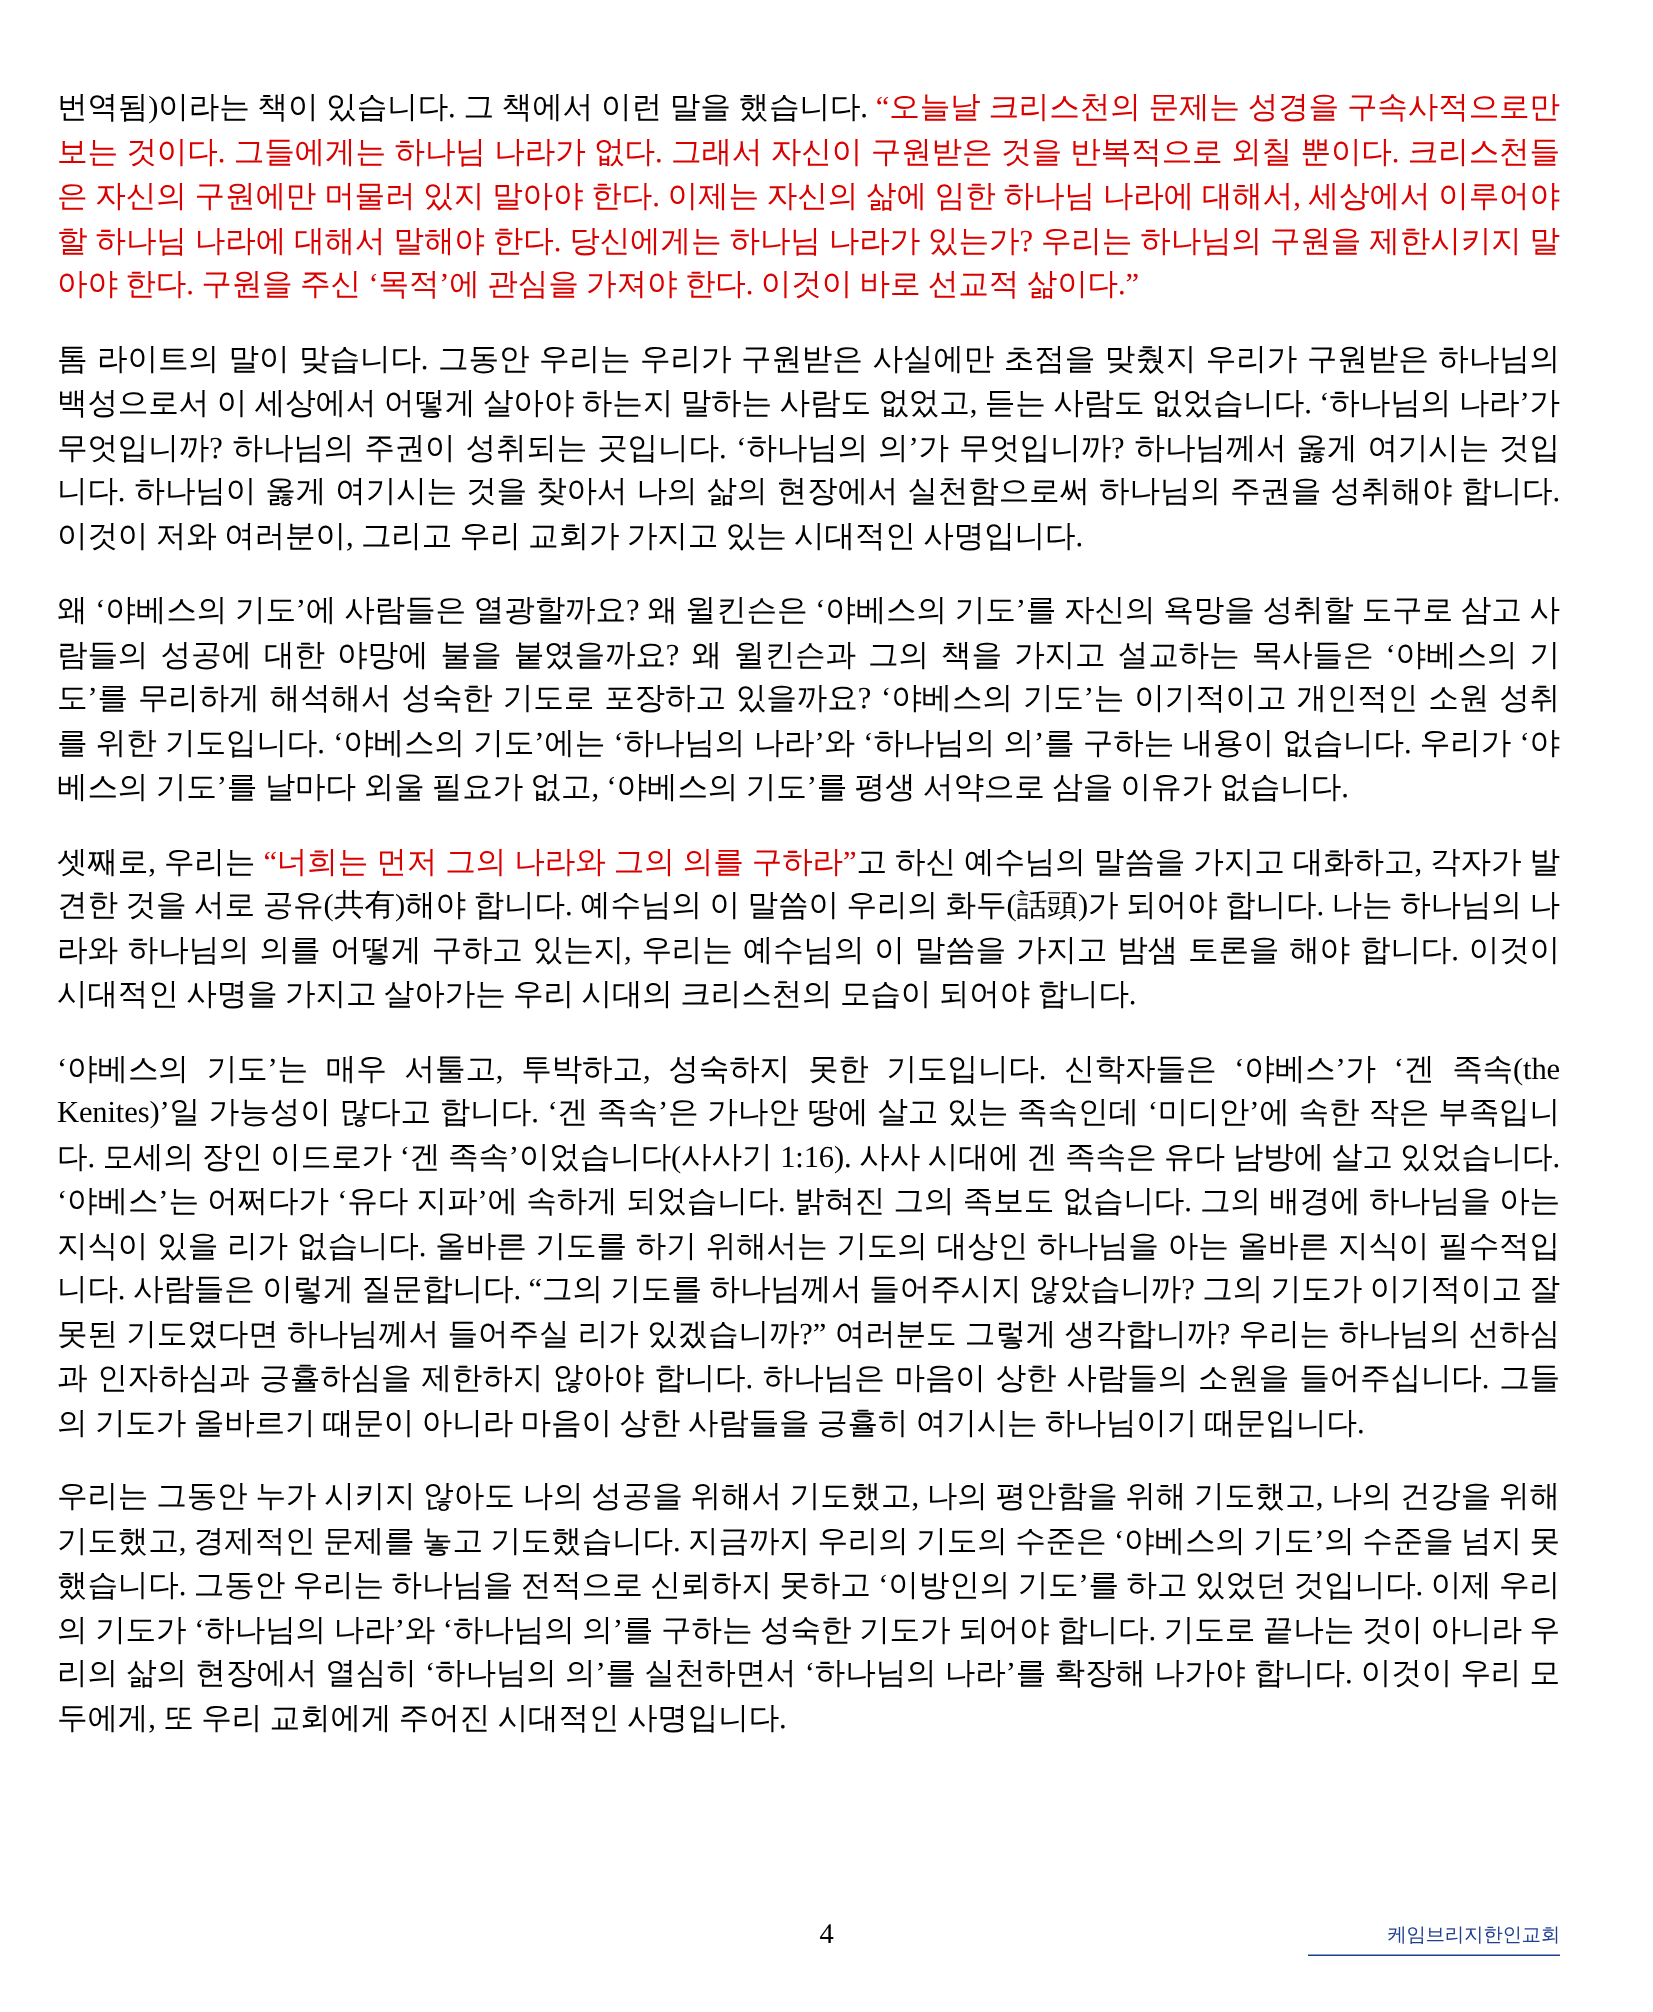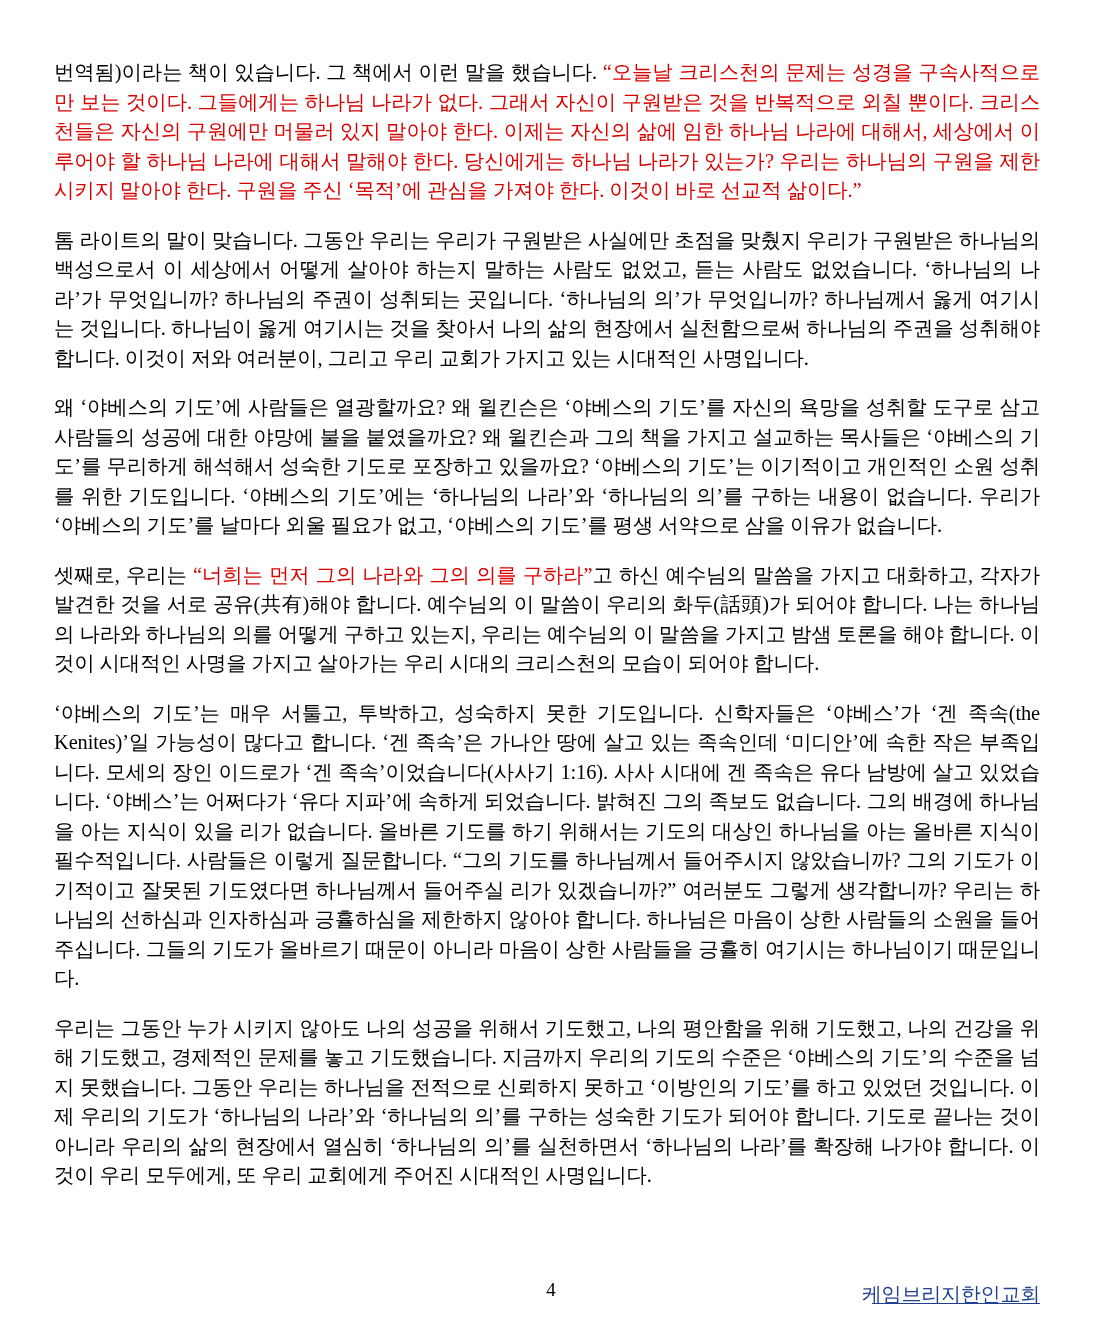--- a/index.html
+++ b/index.html
@@ -14,21 +14,21 @@
     color: #000000;
     position: relative;
     overflow: hidden;
   }
   .page {
     position: absolute;
     left: 0; top: 0;
     width: 1102px;
     height: 1341px;
     box-sizing: border-box;
-    padding: 58px 62px 0 54px;
+    padding: 58px 62px 0 38px;
   }
   .body-text {
     font-size: 20.4px;
     line-height: 29.5px;
     text-align: justify;
     text-justify: inter-word;
     letter-spacing: -0.1px;
   }
   p.para {
     margin: 0 0 20px 0;
@@ -54,21 +54,21 @@
     text-align: center;
     font-size: 19px;
     color: #000;
     font-family: "Liberation Serif", serif;
   }
   .church-mark {
     position: absolute;
     right: 62px;
     top: 2px;
     text-align: center;
-    font-size: 20px;
+    font-size: 13px;
     color: #1f3f8f;
     font-family: Liberation Sans, sans-serif;
     letter-spacing: -0.2px;
   }
   .church-rule {
     position: absolute;
     right: 62px;
     top: 24px;
     width: 168px;
     height: 1px;

